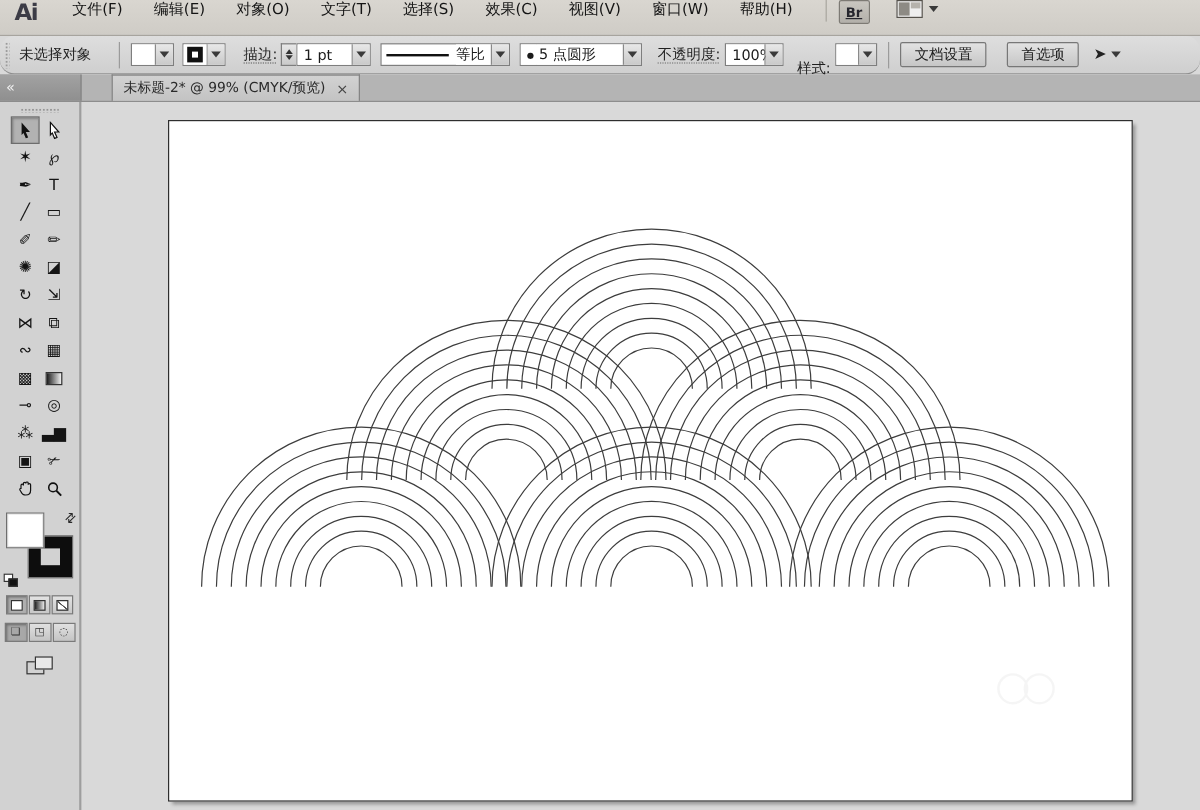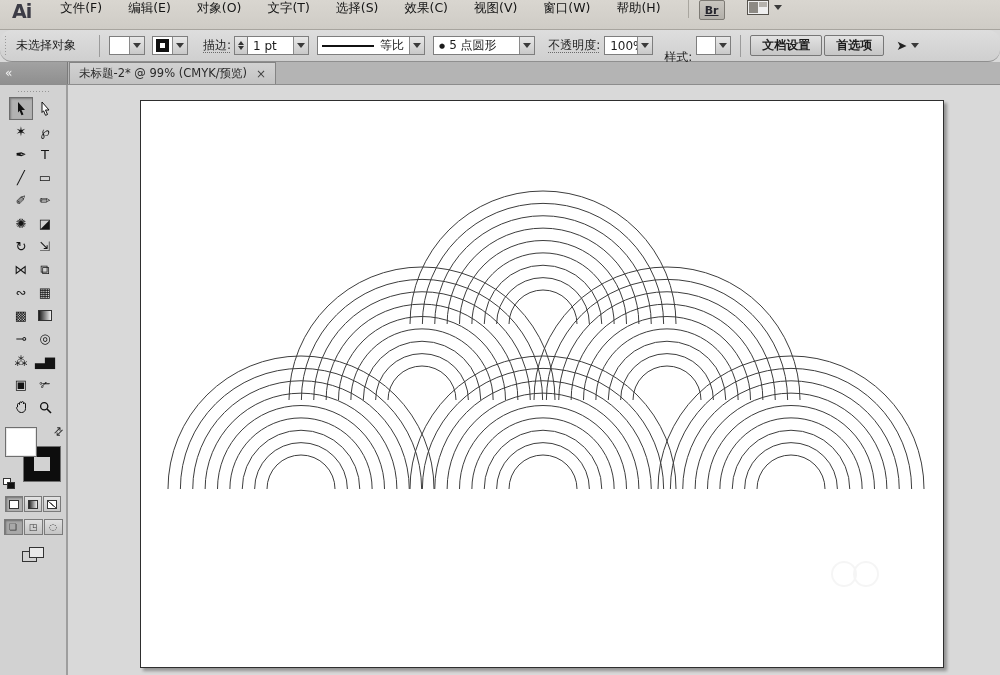--- a/index.html
+++ b/index.html
@@ -44,30 +44,30 @@
   .stepper { width:13px; height:19px; border:1px solid #7e7e7e; border-right:none;
     background:linear-gradient(#e8e8e8,#c9c9c9); display:flex; flex-direction:column;
     align-items:center; justify-content:center; gap:1px; }
   .stepper i { width:0; height:0; border-left:3px solid transparent; border-right:3px solid transparent; }
   .stepper .up { border-bottom:4px solid #333; }
   .stepper .dn { border-top:4px solid #333; }
   .field { display:flex; align-items:center; padding:0 5px; background:#fff; font-size:12px; }
   .profile-line { width:52px; height:2px; background:#111; margin:0 6px 0 4px; align-self:center; }
   .btn { height:21px; padding:0 11px; background:linear-gradient(#e2e2e2,#c6c6c6);
     border:1px solid #777; border-radius:2px; font-size:12px; color:#1b1b1b;
-    display:flex; align-items:center; white-space:nowrap;font-weight:bold; }
+    display:flex; align-items:center; white-space:nowrap; }
   .ptr-icon { font-size:13px; color:#222; margin-right:4px; }
 
   
   .tabbar { position:absolute; left:0; top:62px; width:1000px; height:23px;
     background:#b4b4b4; border-bottom:1px solid #8d8d8d; display:flex; align-items:stretch; }
   .tools-header { width:68px; background:linear-gradient(#a2a2a2,#8f8f8f);
     border-right:1px solid #7a7a7a; color:#f2f2f2; font-size:12px;
     display:flex; align-items:center; padding-left:5px; letter-spacing:-1px; }
-  .doc-tab { margin-left:1px; background:linear-gradient(#d2d2d2,#c3c3c3);
+  .doc-tab { margin-left:25px; background:linear-gradient(#d2d2d2,#c3c3c3);
     border:1px solid #848484; border-bottom:none; padding:0 9px;
     display:flex; align-items:center; gap:9px; font-size:11.5px; color:#2a2a2a; }
   .tab-close { font-size:12px; color:#444; }
 
   
   .toolbar { position:absolute; left:0; top:85px; width:68px; height:590px;
     background:#d2d2d2; border-right:2px solid #9e9e9e; }
   .grip-h { width:32px; height:4px; margin:5px auto 3px;
     background-image:radial-gradient(#969696 40%, transparent 41%); background-size:3px 3px; }
   .tools-grid { display:grid; grid-template-columns:24px 24px; justify-content:center; }
@@ -189,21 +189,21 @@
     </div>
     <span class="cb-text" style="margin-left:11px;margin-right:4px;margin-top:24px;">样式:</span>
     <div class="combo">
       <span class="field" style="width:18px;"></span>
       <span class="dd">
           <span class="caret"></span>
         </span>
     </div>
     <div class="cb-sep"></div>
     <button class="btn">文档设置</button>
-    <button class="btn" style="margin-left:2px;">首选项</button>
+    <button class="btn" style="margin-left:17px;">首选项</button>
     <div style="display:flex;align-items:center;margin-left:12px;">
       <span class="ptr-icon">➤</span>
       <span class="caret"></span>
     </div>
   </div>
 
   <div class="tabbar">
     <div class="tools-header">
       <span>«</span>
     </div>

